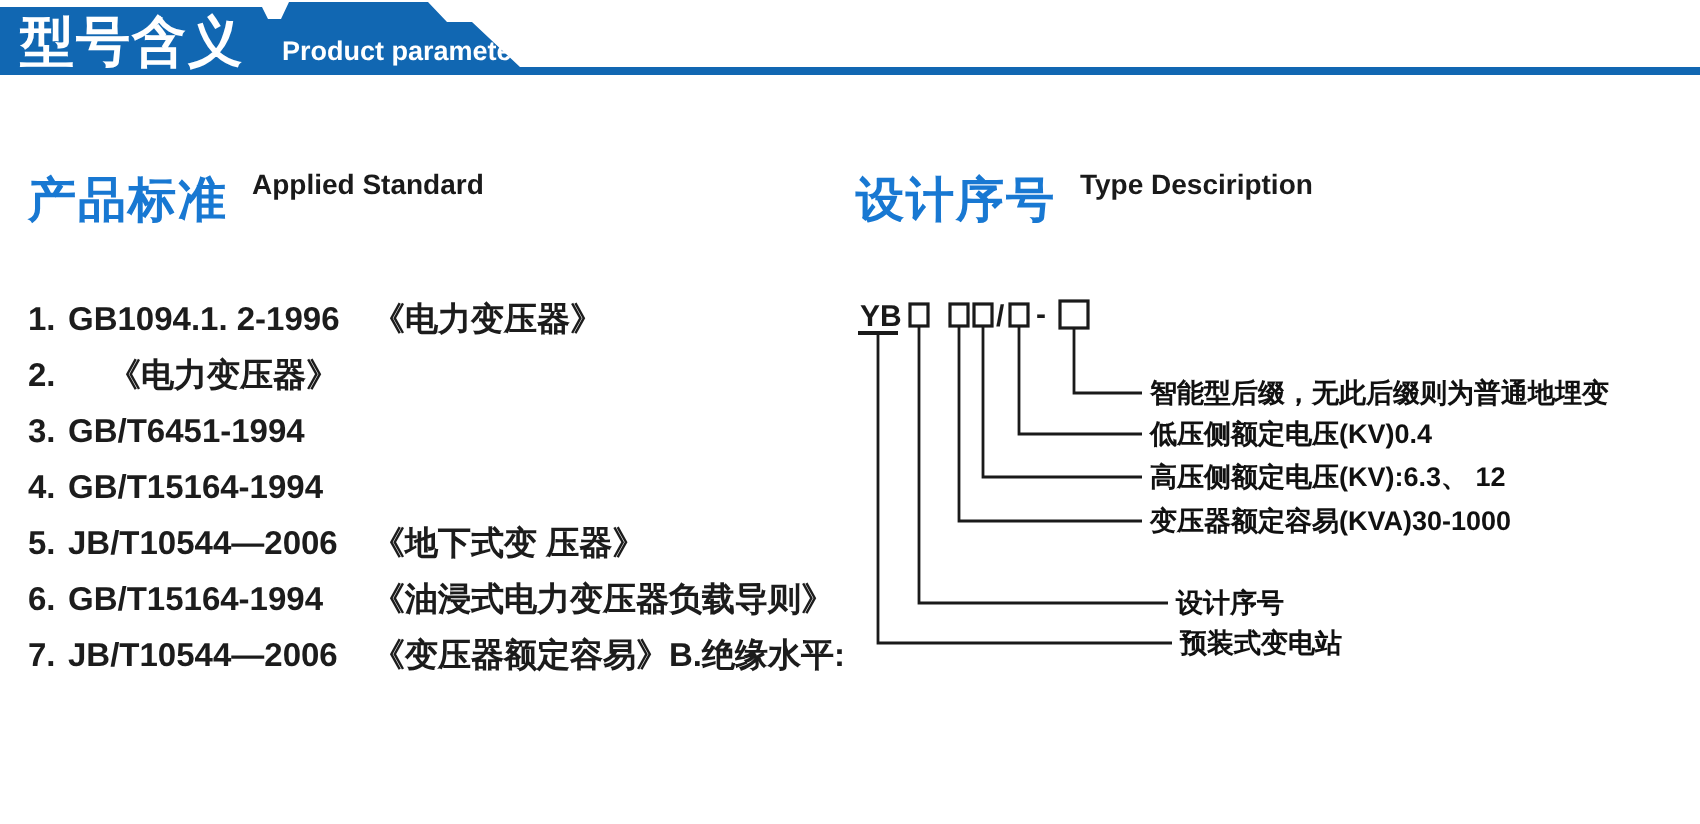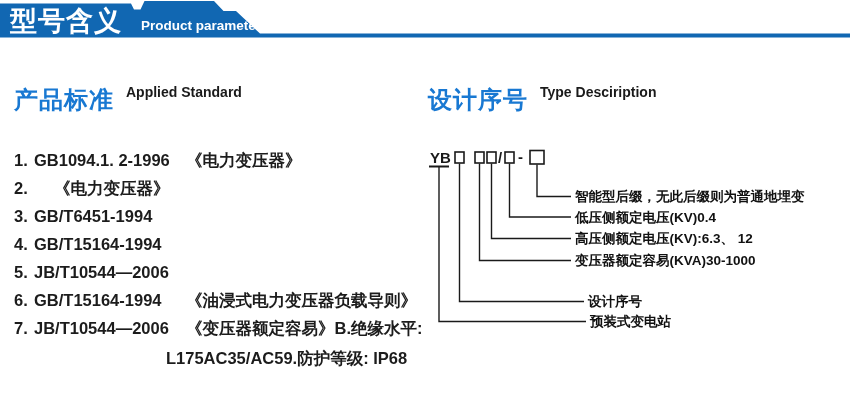--- a/index.html
+++ b/index.html
@@ -61,32 +61,32 @@
     <span class="num">3.</span>
     <span class="code">GB/T6451-1994</span>
   </div>
   <div class="std-row">
     <span class="num">4.</span>
     <span class="code">GB/T15164-1994</span>
   </div>
   <div class="std-row">
     <span class="num">5.</span>
     <span class="code">JB/T10544—2006</span>
+    <span class="title">《地下式变 压器》</span>
   </div>
   <div class="std-row">
     <span class="num">6.</span>
     <span class="code">GB/T15164-1994</span>
     <span class="title">《油浸式电力变压器负载导则》</span>
   </div>
   <div class="std-row">
     <span class="num">7.</span>
     <span class="code">JB/T10544—2006</span>
     <span class="title">《变压器额定容易》B.绝缘水平:</span>
   </div>
-  <div class="cont-row">L175AC35/AC59.防护等级: IP68</div>
 </div>
 
 <div class="section-head" id="right-head">
   <span class="zh">设计序号</span>
   <span class="en">Type Desciription</span>
 </div>
 
 <svg class="diagram-svg" width="427" height="210" viewBox="0 0 427 210">
 
   <text class="code-text" x="7" y="28">YB</text>

